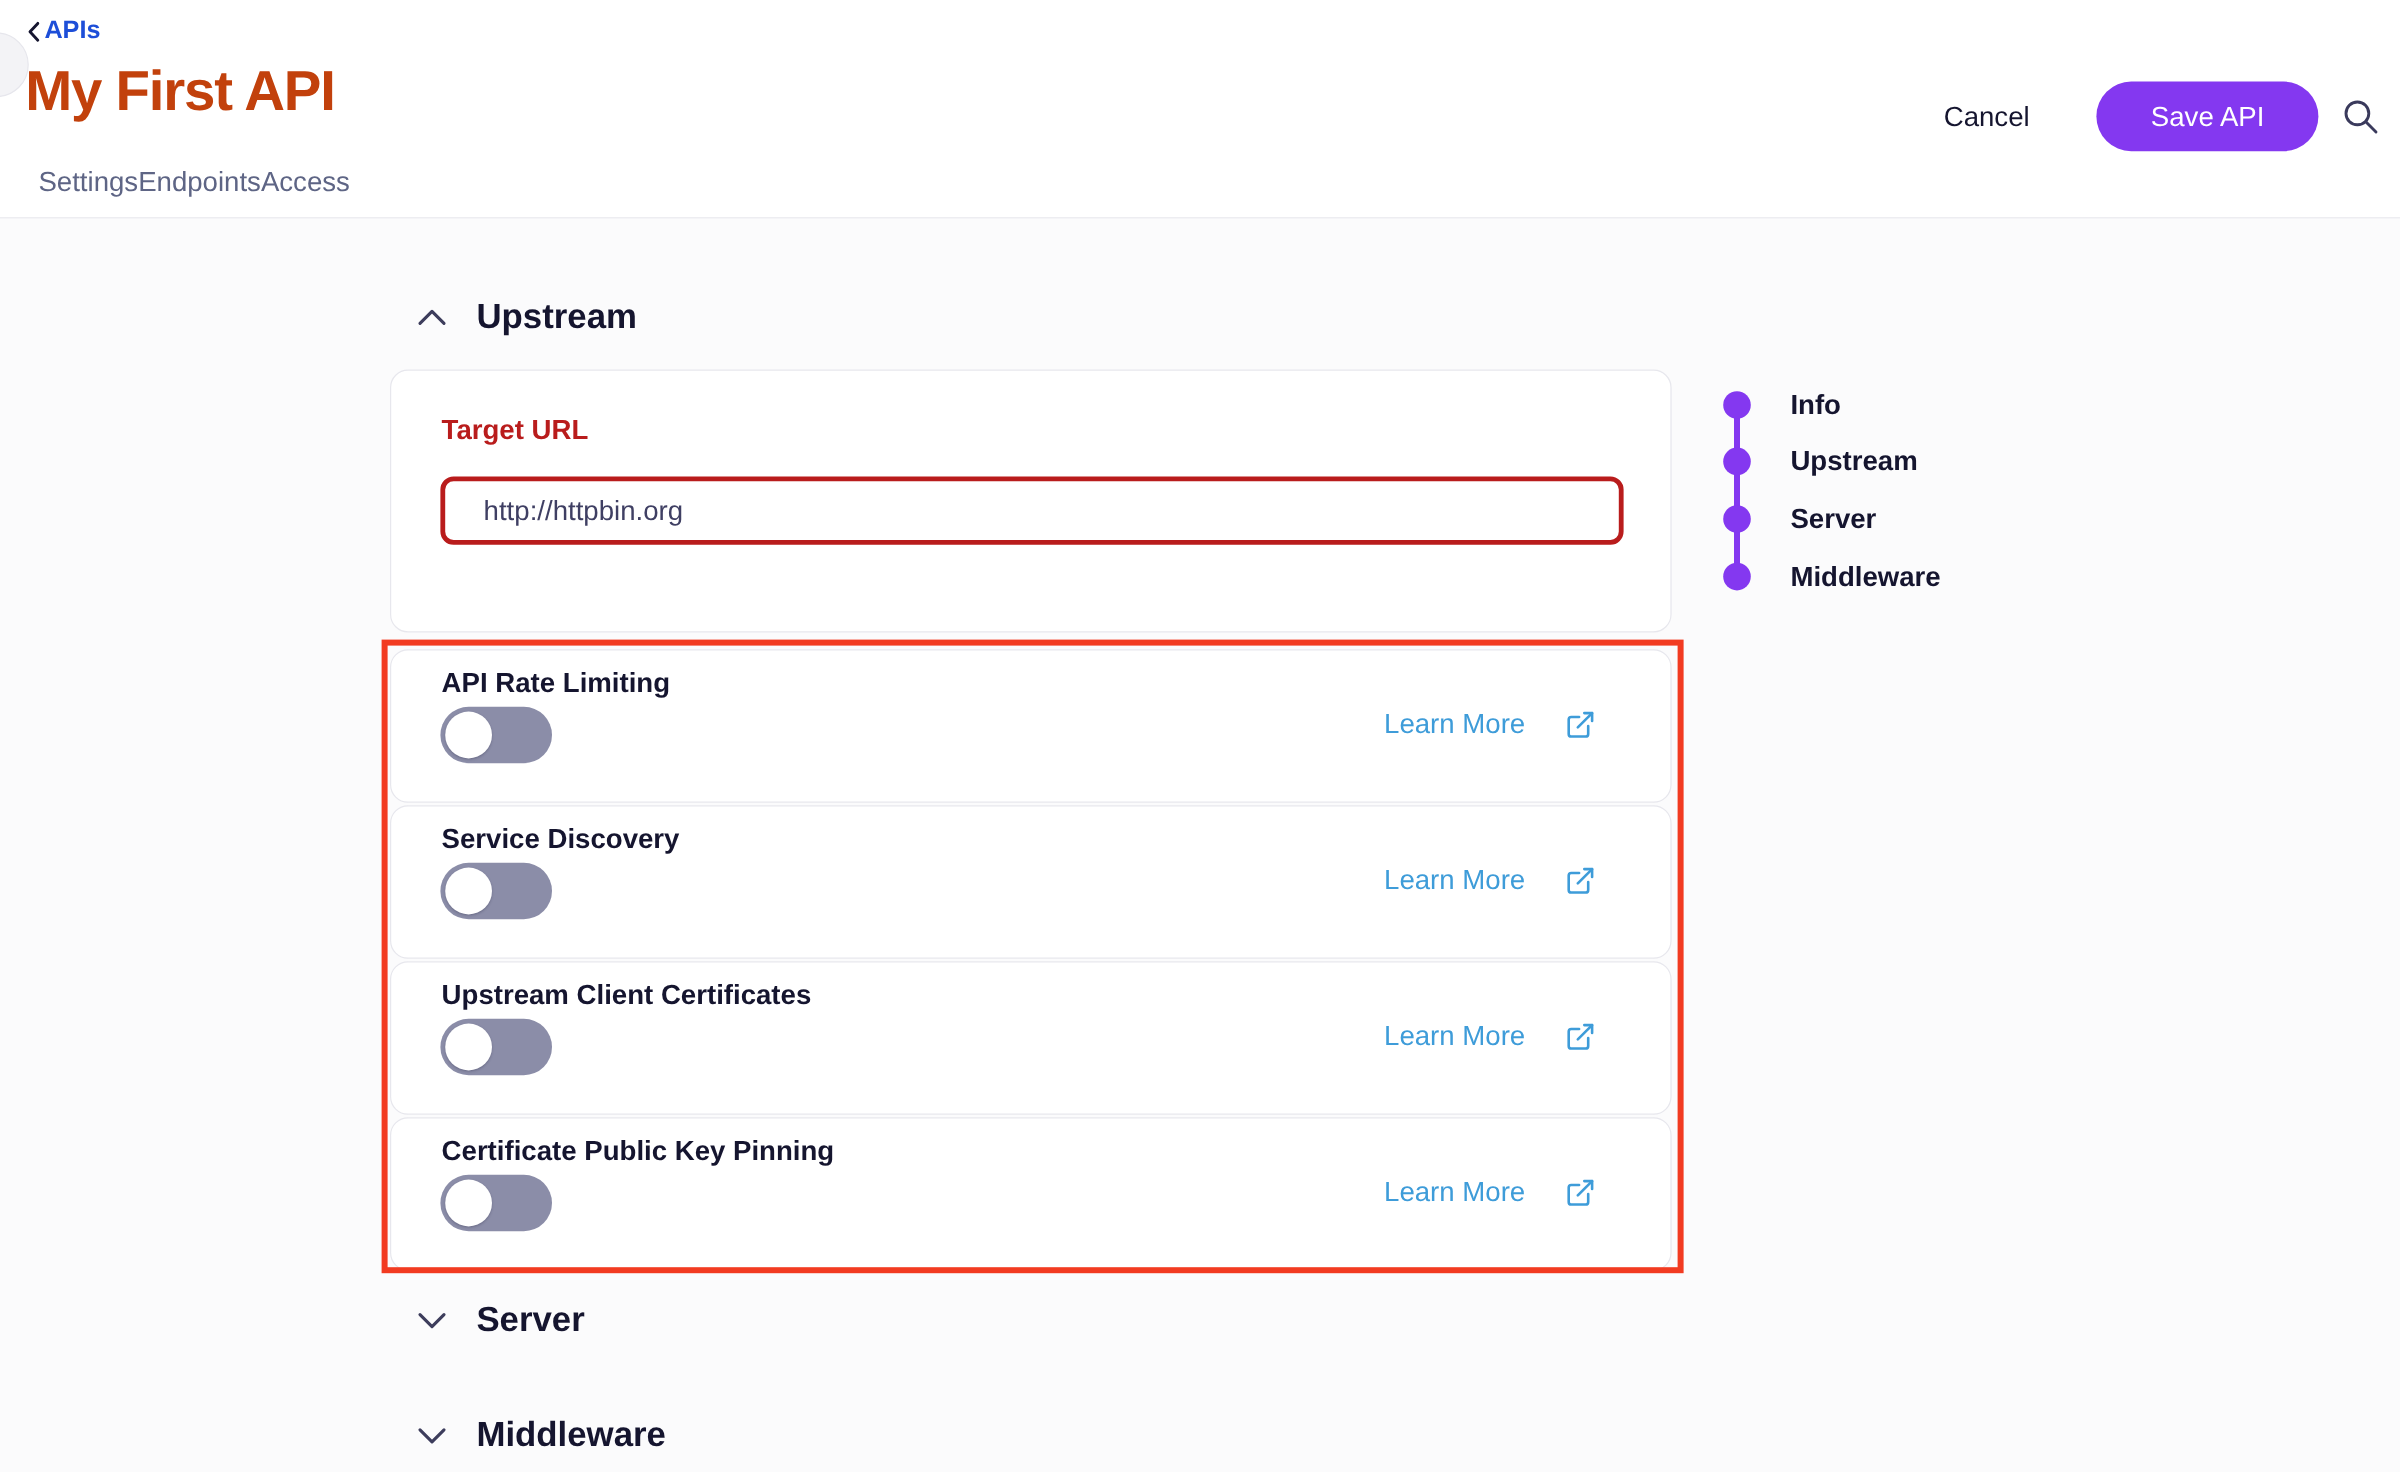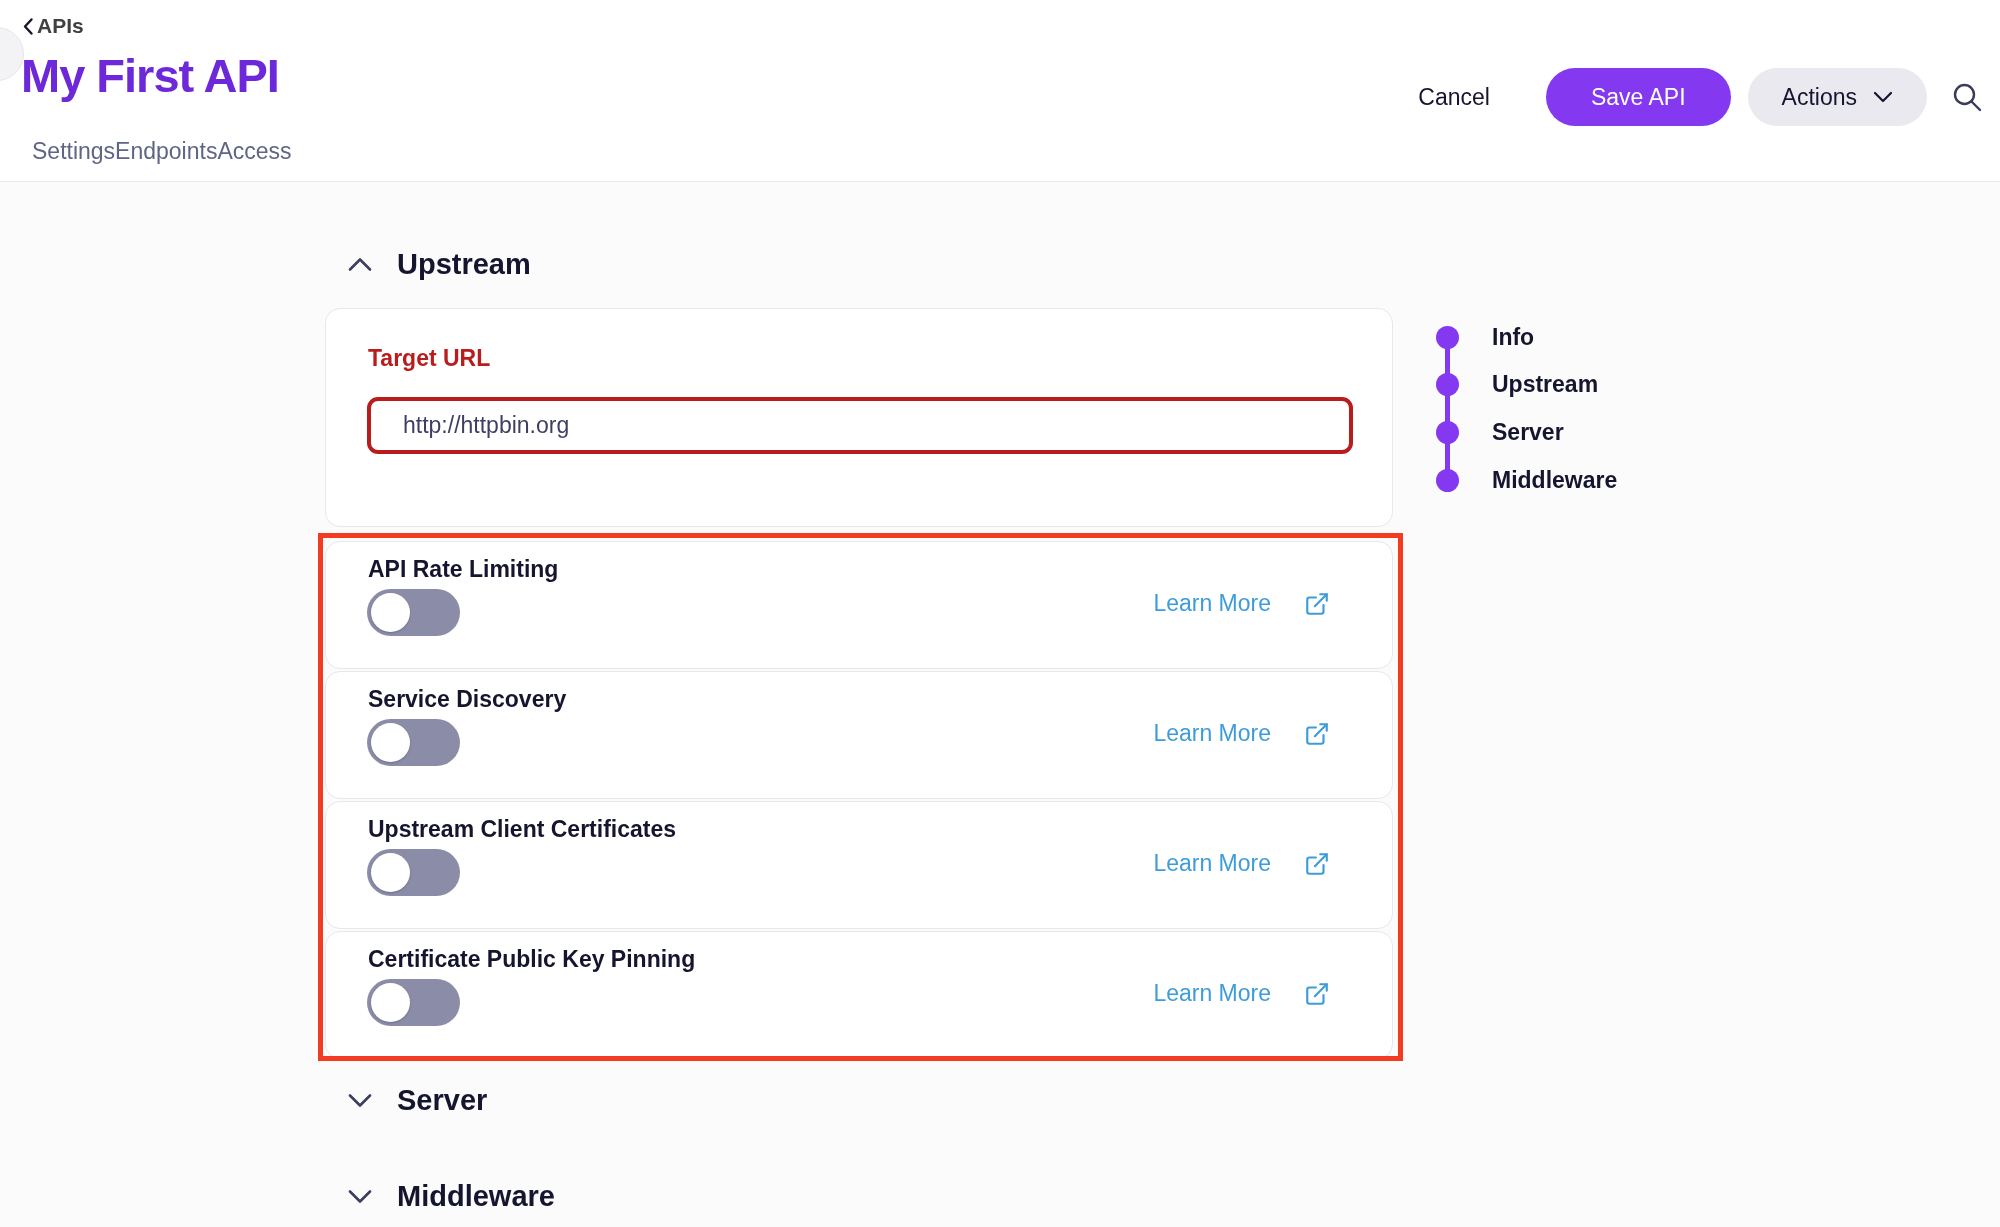--- a/index.html
+++ b/index.html
@@ -6,23 +6,23 @@
   html,body { width:2000px; height:1227px; }
   body { font-family:"Liberation Sans", sans-serif; background:#fbfbfc; overflow:hidden; }
   .page { position:relative; width:2000px; height:1227px; background:#fbfbfc; }
 
   
   .header { position:absolute; top:0; left:0; width:2000px; height:182px;
             background:#ffffff; border-bottom:1px solid #e9e9ee; z-index:10; }
   .edge-widget { position:absolute; left:-30px; top:27px; width:54px; height:54px;
                  border-radius:50%; background:#f3f3f6; border:1px solid #e6e6ec; }
   .back-btn { position:absolute; left:22px; top:14px; display:flex; align-items:center; gap:3px;
-              cursor:pointer; color:#404040; font-weight:bold; font-size:21px; }
+              cursor:pointer; color:#1d4ed8; font-weight:bold; font-size:21px; }
   .page-title { position:absolute; left:21px; top:48px; font-size:47px; font-weight:bold;
-                letter-spacing:-1px; color:#6d28d9; }
+                letter-spacing:-1px; color:#c2410c; }
   .tabs { position:absolute; left:32px; top:138px; display:flex; }
   .tab { font-size:23px; color:#5e6585; cursor:pointer; }
   .header-right { position:absolute; right:15px; top:68px; height:58px;
                   display:flex; align-items:center; }
   .cancel-btn { font-size:23px; color:#15152f; cursor:pointer; margin-right:56px; }
   .save-btn { height:58px; border:none; border-radius:29px; background:#8438f0; color:#ffffff;
               font-size:23px; padding:0 45px; cursor:pointer; margin-right:17px;
               font-family:"Liberation Sans", sans-serif; }
   .actions-btn { height:58px; border:none; border-radius:29px; background:#e9e9ef; color:#15152f;
                  font-size:23px; padding:0 34px; cursor:pointer; display:flex; align-items:center;
@@ -196,26 +196,20 @@
     </div>
     <h1 class="page-title">My First API</h1>
     <div class="tabs">
       <span class="tab">Settings</span>
       <span class="tab">Endpoints</span>
       <span class="tab">Access</span>
     </div>
     <div class="header-right">
       <span class="cancel-btn">Cancel</span>
       <button class="save-btn">Save API</button>
-      <button class="actions-btn">
-        <span>Actions</span>
-        <svg width="20" height="12" viewBox="0 0 20 12">
-            <polyline points="2,2 10,10 18,2" fill="none" stroke="#15152f" stroke-width="2.2" stroke-linecap="round" stroke-linejoin="round"></polyline>
-          </svg>
-      </button>
       <button class="search-btn">
         <svg width="34" height="34" viewBox="0 0 34 34" fill="none" stroke="#3a3a5c" stroke-width="2.4" stroke-linecap="round">
             <circle cx="14.5" cy="14.5" r="9.5"></circle>
             <line x1="21.5" y1="21.5" x2="30" y2="30"></line>
           </svg>
       </button>
     </div>
   </header>
 
 </div>

